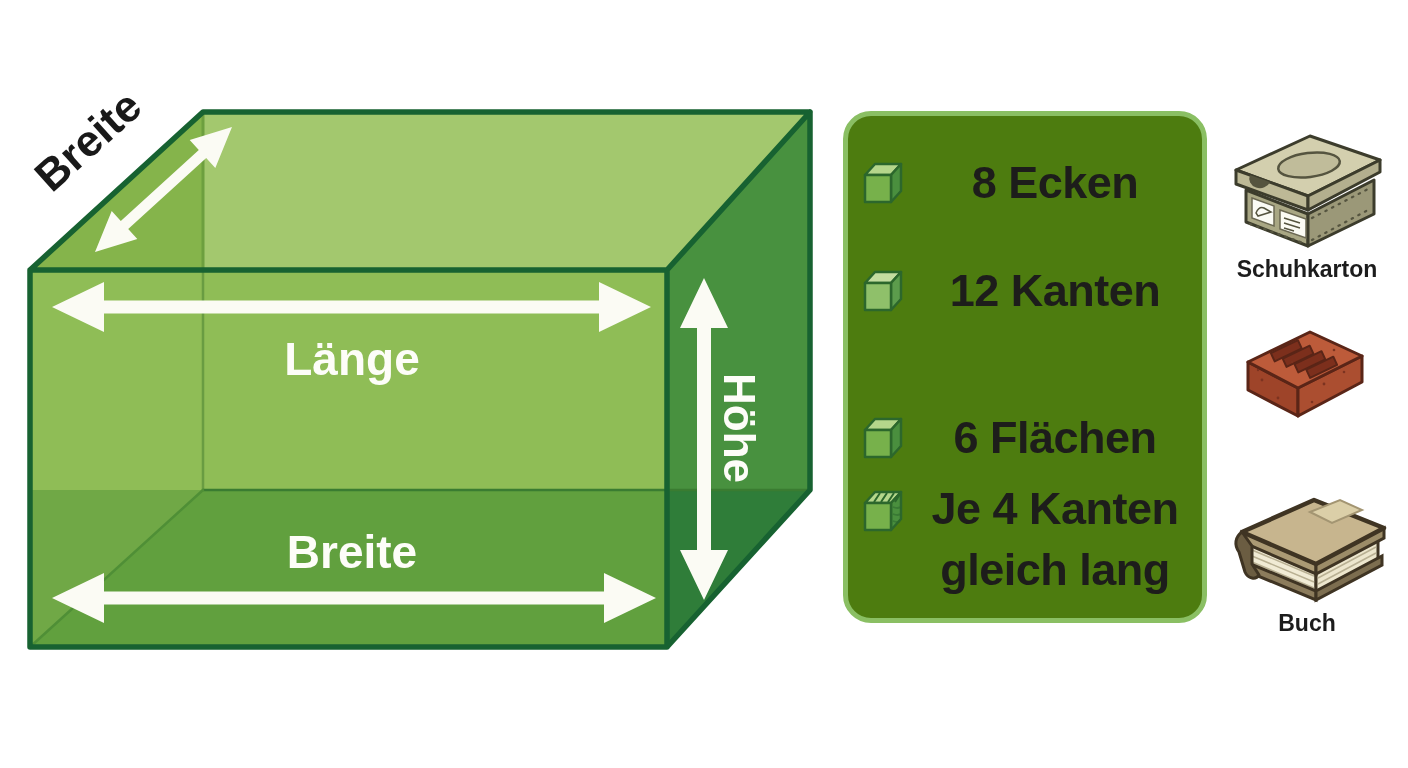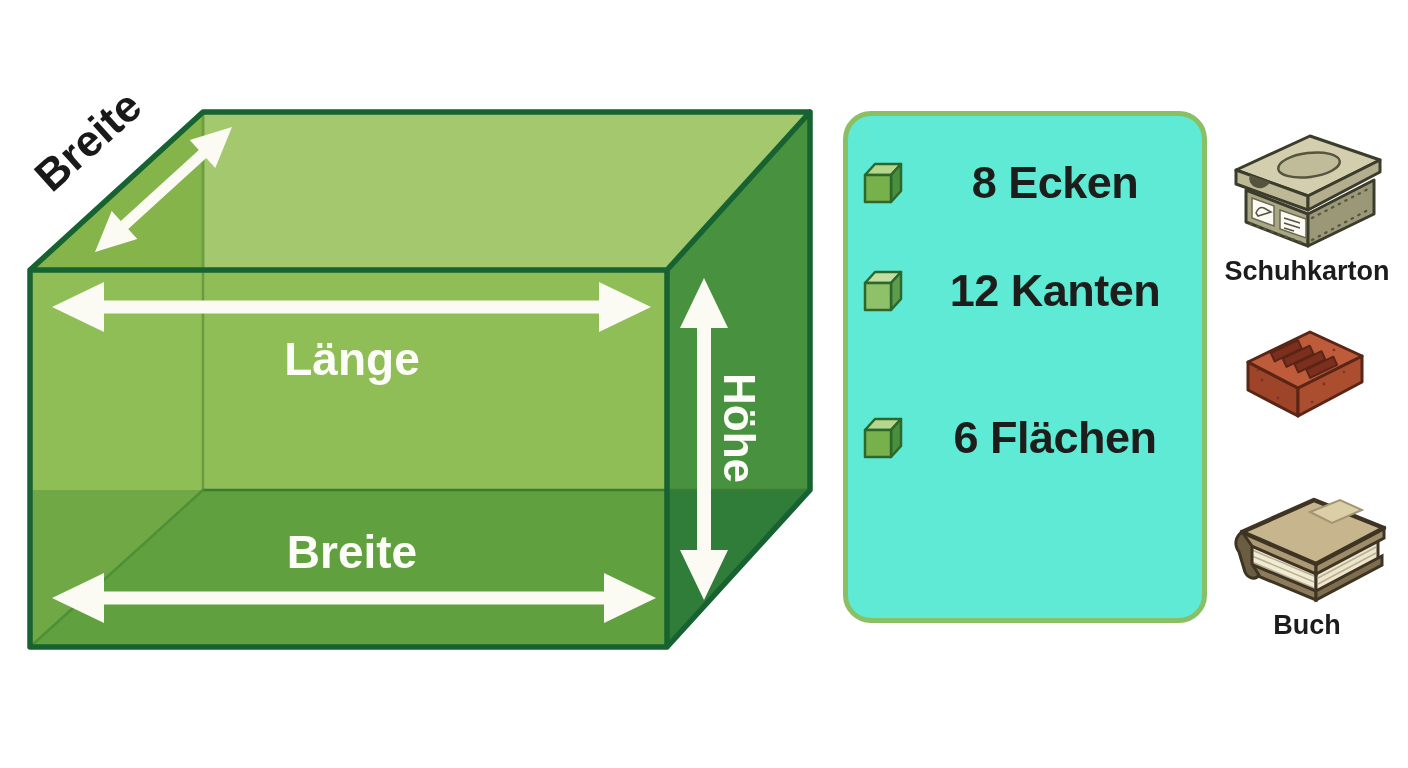--- a/index.html
+++ b/index.html
@@ -8,37 +8,37 @@
     font-family:"Liberation Sans",sans-serif;
   }
   svg{display:block;}
 
   
   #cuboid-svg{position:absolute;left:0;top:0;}
 
   
   .panel{
     position:absolute;left:843px;top:111px;width:364px;height:512px;
-    box-sizing:border-box;border:5px solid #8abf63;border-radius:28px;background:#5eead4;
+    box-sizing:border-box;border:5px solid #8abf63;border-radius:28px;background:#4d7c0f;
   }
   .fact-row{position:absolute;left:12px;width:334px;display:flex;gap:8px;align-items:flex-start;}
   .fact-row .cube{flex:none;width:48px;height:50px;margin-top:2px;}
   .fact-text{
     flex:1;text-align:center;font-size:45px;font-weight:bold;color:#1d1d1b;
     line-height:54px;letter-spacing:-0.5px;white-space:nowrap;
   }
   .fact-text.two-line{line-height:61px;white-space:normal;}
   #row-1{top:40px;} #row-2{top:148px;} #row-3{top:259px;margin-top:36px;} #row-4{top:362px;}
   #row-4 .cube{margin-top:8px;}
 
   
   .fig{position:absolute;}
   .fig-label{
     position:absolute;left:1212px;width:190px;text-align:center;
-    font-size:27px;font-weight:bold;color:#1c1c1c;white-space:nowrap;
+    font-size:23px;font-weight:bold;color:#1c1c1c;white-space:nowrap;
   }
   #label-schuhkarton{top:256px;}
   #label-ziegelstein{top:428px;}
   #label-buch{top:610px;}
 </style>
 </head>
 <body>
 
 <div class="canvas">
 
@@ -104,20 +104,35 @@
       <svg class="cube" viewBox="0 0 48 50">
         <g stroke="#2c672c" stroke-width="2.5" stroke-linejoin="round">
           <polygon points="5,17 15,6 41,6 31,17" fill="#b5d68b"></polygon>
           <polygon points="31,17 41,6 41,33 31,44" fill="#4a8f3e"></polygon>
           <polygon points="5,17 31,17 31,44 5,44" fill="#77b14b"></polygon>
         </g>
       </svg>
       <div class="fact-text">6 Flächen</div>
     </div>
 
+    <div class="fact-row" id="row-4">
+      <svg class="cube" viewBox="0 0 48 50">
+        <g stroke="#2c672c" stroke-width="2.5" stroke-linejoin="round">
+          <polygon points="5,17 15,6 41,6 31,17" fill="#b5d68b"></polygon>
+          <polygon points="31,17 41,6 41,33 31,44" fill="#4a8f3e"></polygon>
+          <polygon points="5,17 31,17 31,44 5,44" fill="#77b14b"></polygon>
+        </g>
+        <path d="M20,7 L14,16 M27,7 L21,16 M34,7 L28,16 M40,8 L35,16" stroke="#2c672c" stroke-width="2" fill="none"></path>
+        <path d="M33,21 q5,2 7,0 M33,28 q5,2 7,0 M33,35 q5,2 7,0" stroke="#2c672c" stroke-width="1.8" opacity="0.55" fill="none"></path>
+      </svg>
+      <div class="fact-text two-line">
+        <div>Je 4 Kanten</div>
+        <div>gleich lang</div>
+      </div>
+    </div>
   </div>
 
   <svg class="fig" style="left:1222px;top:126px" width="170" height="126" viewBox="0 0 170 126">
     <g stroke="#3c3c2c" stroke-width="3" stroke-linejoin="round">
       <polygon points="24,64 86,88 86,120 24,96" fill="#a9a784"></polygon>
       <polygon points="86,88 152,54 152,88 86,120" fill="#9b9878"></polygon>
       <polygon points="14,44 88,10 158,34 86,70" fill="#d3cfae"></polygon>
       <polygon points="14,44 86,70 86,84 14,58" fill="#bdb996"></polygon>
       <polygon points="86,70 158,34 158,46 86,84" fill="#b3af8e"></polygon>
     </g>

